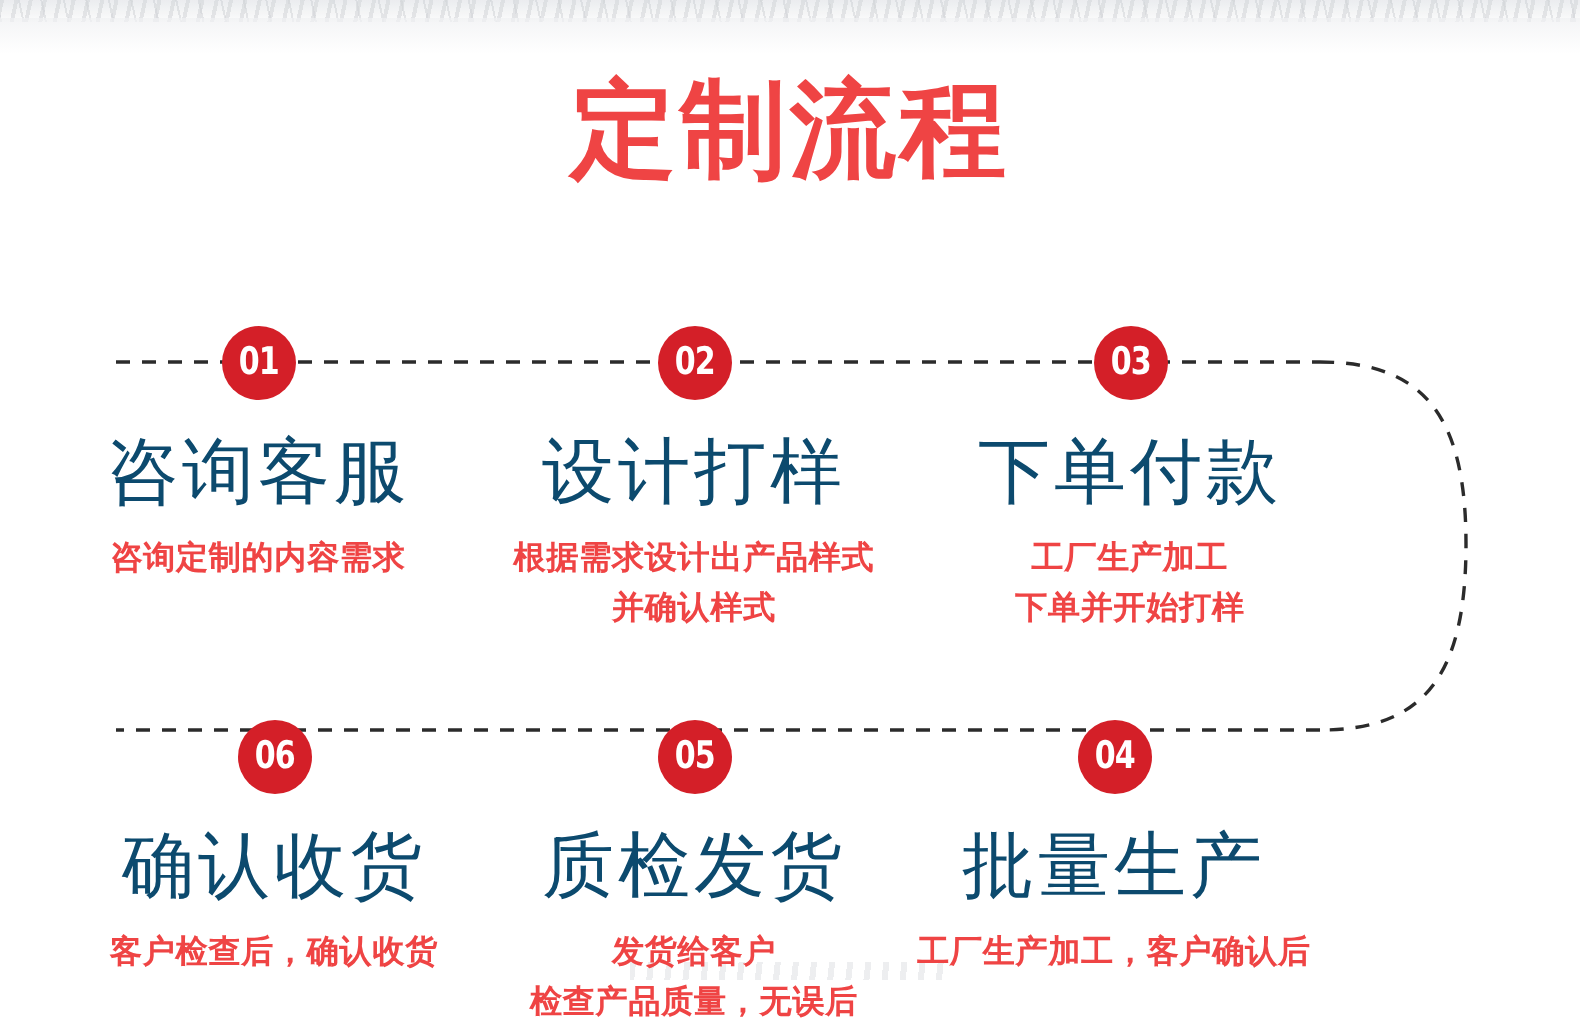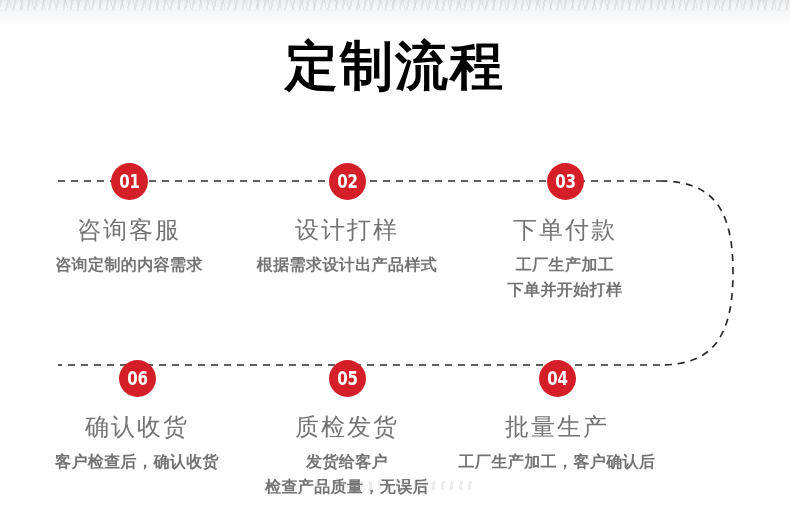--- a/index.html
+++ b/index.html
@@ -47,21 +47,21 @@
   }
 
   
   .page-title {
     position:absolute; left:0; top:38px;
     width:790px;
     text-align:center;
     font-size:53px;
     font-weight:700;
     letter-spacing:2px;
-    color:#000000;
+    color:#ef4444;
     line-height:1.05;
     font-family:"DejaVu Sans","Liberation Sans",sans-serif;
   }
 
   
   .flow-path {
     position:absolute; left:0; top:0;
     width:790px; height:514px;
     pointer-events:none;
   }
@@ -100,33 +100,33 @@
     font-size:19px;
     font-weight:700;
     letter-spacing:-.5px;
     font-family:"DejaVu Sans Condensed","Liberation Sans",sans-serif;
     transform:scaleX(.88);
     line-height:1;
   }
 
   .step-title {
     margin-top:16px;
-    font-size:24px;
+    font-size:36px;
     font-weight:500;
-    color:#737373;
+    color:#0c4a6e;
     letter-spacing:2px;
     line-height:1.18;
     white-space:nowrap;
     font-family:"DejaVu Sans","Liberation Sans",sans-serif;
   }
   .step-desc {
     margin-top:9px;
     font-size:16px;
     font-weight:600;
-    color:#737373;
+    color:#ef4444;
     line-height:1.55;
     text-align:center;
     letter-spacing:.4px;
     white-space:nowrap;
     font-family:"DejaVu Sans","Liberation Sans",sans-serif;
   }
 </style>
 </head>
 <body>
 
@@ -159,20 +159,21 @@
       </div>
     </div>
 
     <div class="step">
       <div class="badge">
         <span class="badge-num">02</span>
       </div>
       <div class="step-title">设计打样</div>
       <div class="step-desc">
         <div>根据需求设计出产品样式</div>
+        <div>并确认样式</div>
       </div>
     </div>
 
     <div class="step">
       <div class="badge">
         <span class="badge-num">03</span>
       </div>
       <div class="step-title">下单付款</div>
       <div class="step-desc">
         <div>工厂生产加工</div>

